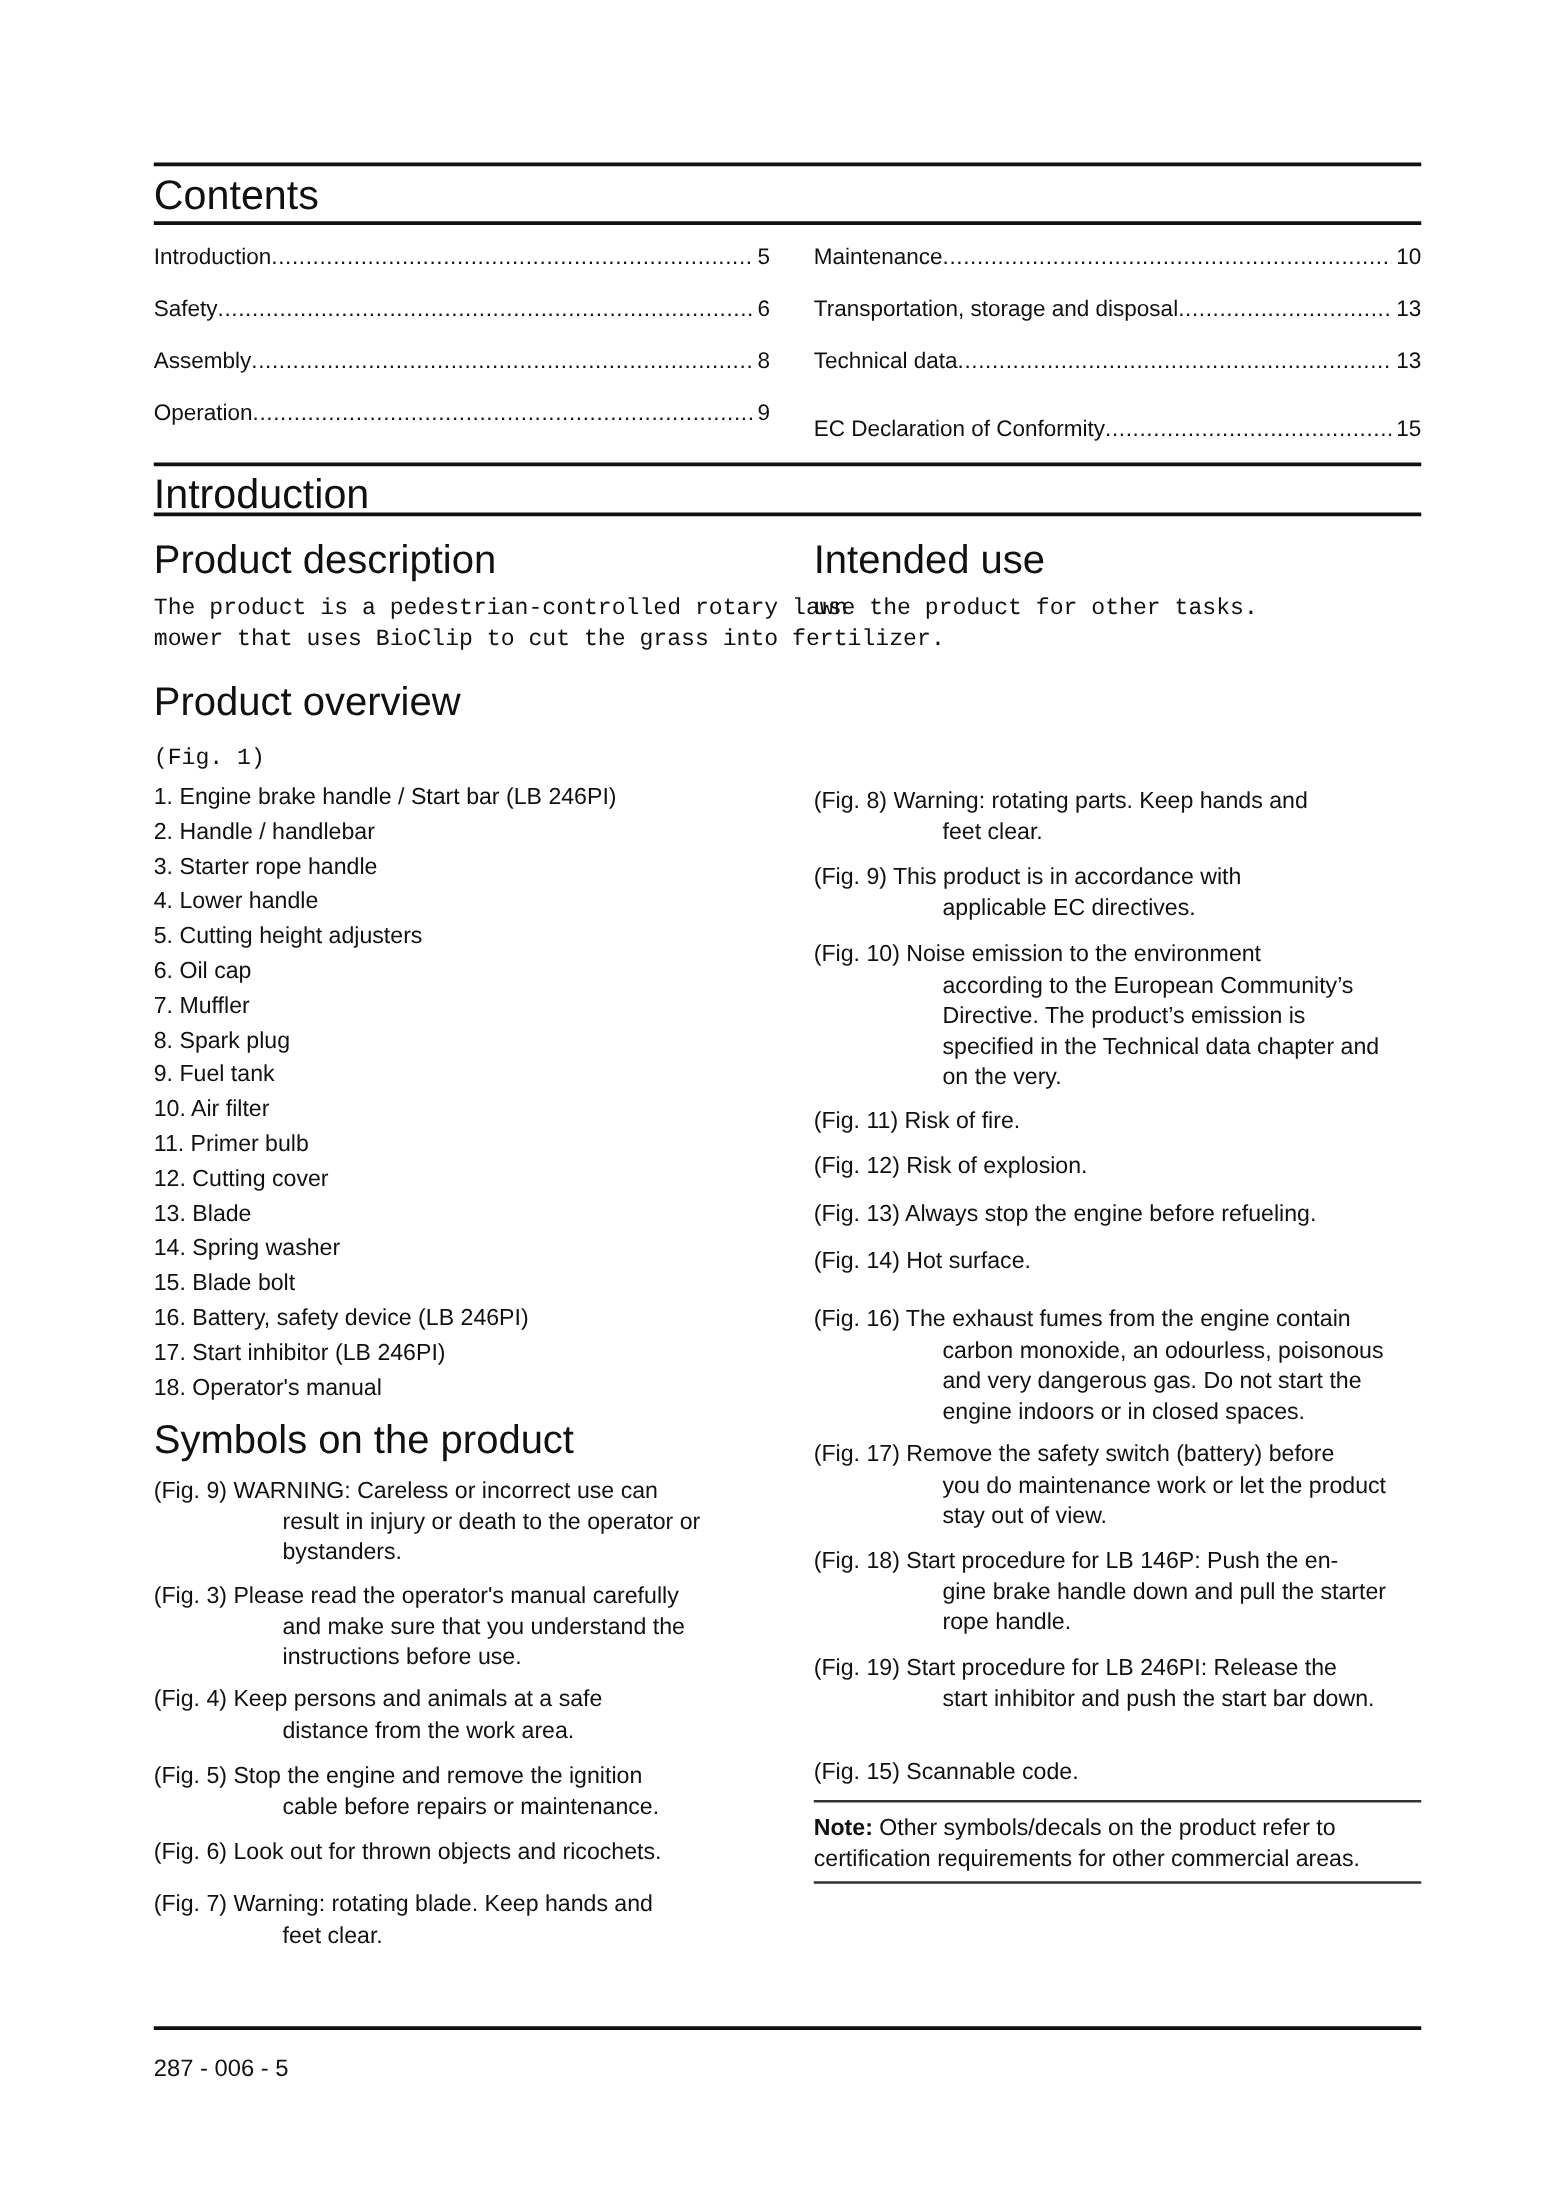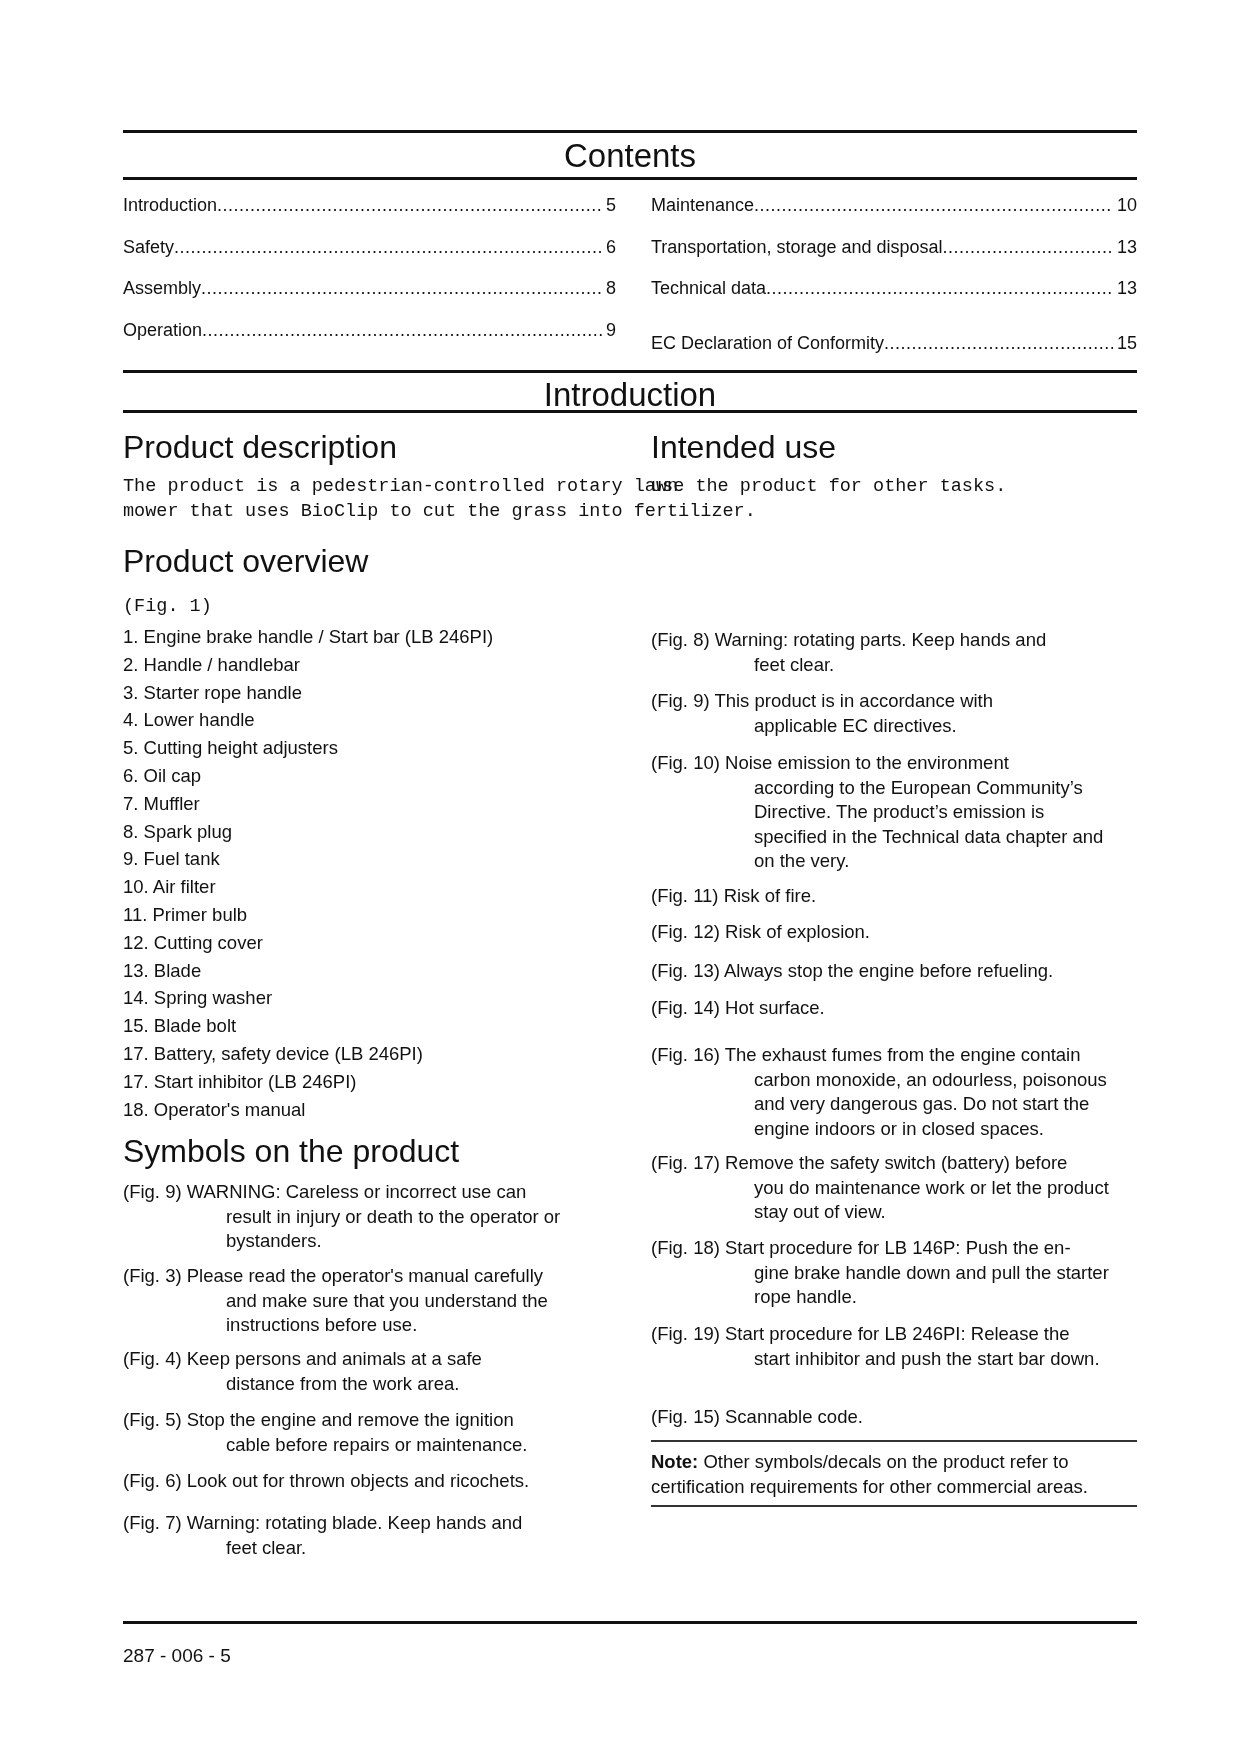--- a/index.html
+++ b/index.html
@@ -1,20 +1,20 @@
 <!DOCTYPE html>
 <html><head>
 <meta charset="utf-8">
 <style>
   html, body { margin:0; padding:0; background:#ffffff; }
   body { width:1241px; height:1754px; position:relative; font-family:"Liberation Sans", sans-serif; color:#111; overflow:hidden; }
   .rule { position:absolute; left:123px; width:1014px; background:#111; }
   .rule.thick { height:3px; }
   .rule.thin { height:2px; background:#333; }
-  .section-title { position:absolute; left:123px; width:1014px; text-align:center; font-size:33px; line-height:40px; }
+  .section-title { position:absolute; left:123px; width:1014px; text-align:left; font-size:33px; line-height:40px; }
   .toc-row { position:absolute; display:flex; font-size:18px; line-height:22px; }
   .toc-row .lbl { white-space:nowrap; }
   .toc-row .dots { flex:1; overflow:hidden; white-space:nowrap; letter-spacing:0.5px; }
   .toc-row .pg { white-space:nowrap; padding-left:4px; }
   h2 { position:absolute; margin:0; font-weight:normal; font-size:32px; line-height:32px; }
   .para { position:absolute; font-size:18.5px; line-height:25px; margin:0;font-family:Liberation Mono, monospace; }
   .list { position:absolute; left:123px; margin:0; padding:0; list-style:none; font-size:18.5px; }
   .list li { height:27.8px; line-height:27.8px; white-space:nowrap; }
   .fig { position:absolute; font-size:18.5px; line-height:24.5px; }
   .fig .first { display:block; white-space:nowrap; }
@@ -103,21 +103,21 @@
   <li>6. Oil cap</li>
   <li>7. Muffler</li>
   <li>8. Spark plug</li>
   <li>9. Fuel tank</li>
   <li>10. Air filter</li>
   <li>11. Primer bulb</li>
   <li>12. Cutting cover</li>
   <li>13. Blade</li>
   <li>14. Spring washer</li>
   <li>15. Blade bolt</li>
-  <li>17. Battery, safety device (LB 246PI)</li>
+  <li>16. Battery, safety device (LB 246PI)</li>
   <li>17. Start inhibitor (LB 246PI)</li>
   <li>18. Operator's manual</li>
 </ul>
 
 <h2 style="left:123px; top:1135px;">Symbols on the product</h2>
 
 <div class="fig" style="left:123px; top:1180px;">
   <span class="first">(Fig. 9) WARNING: Careless or incorrect use can</span>
   <span class="cont" style="padding-left:103px;text-align:right;">result in injury or death to the operator or</span>
   <span class="cont" style="padding-left:103px;">bystanders.</span>

